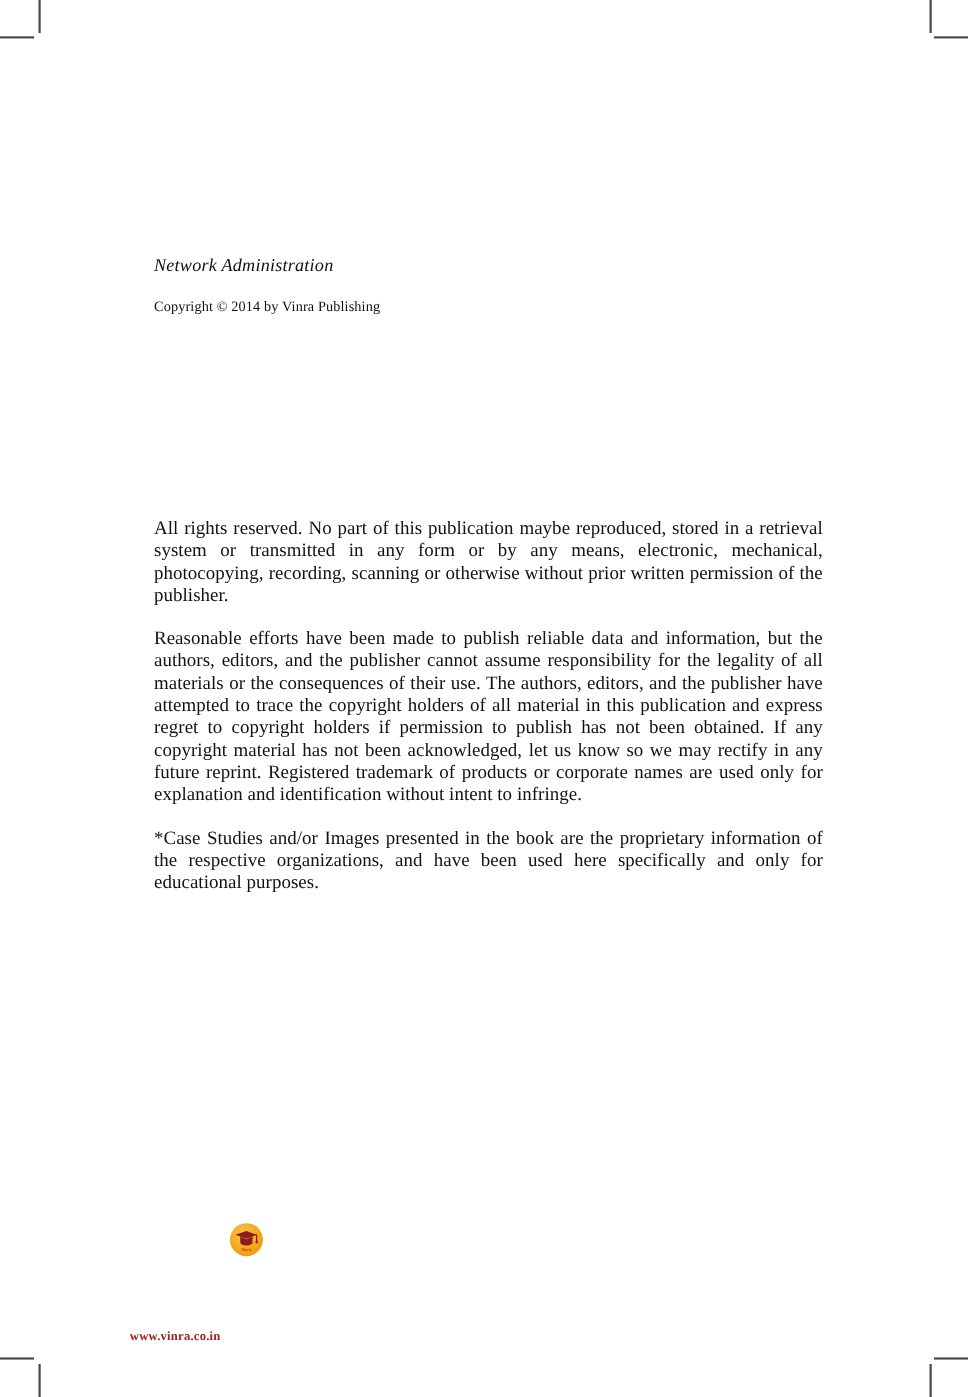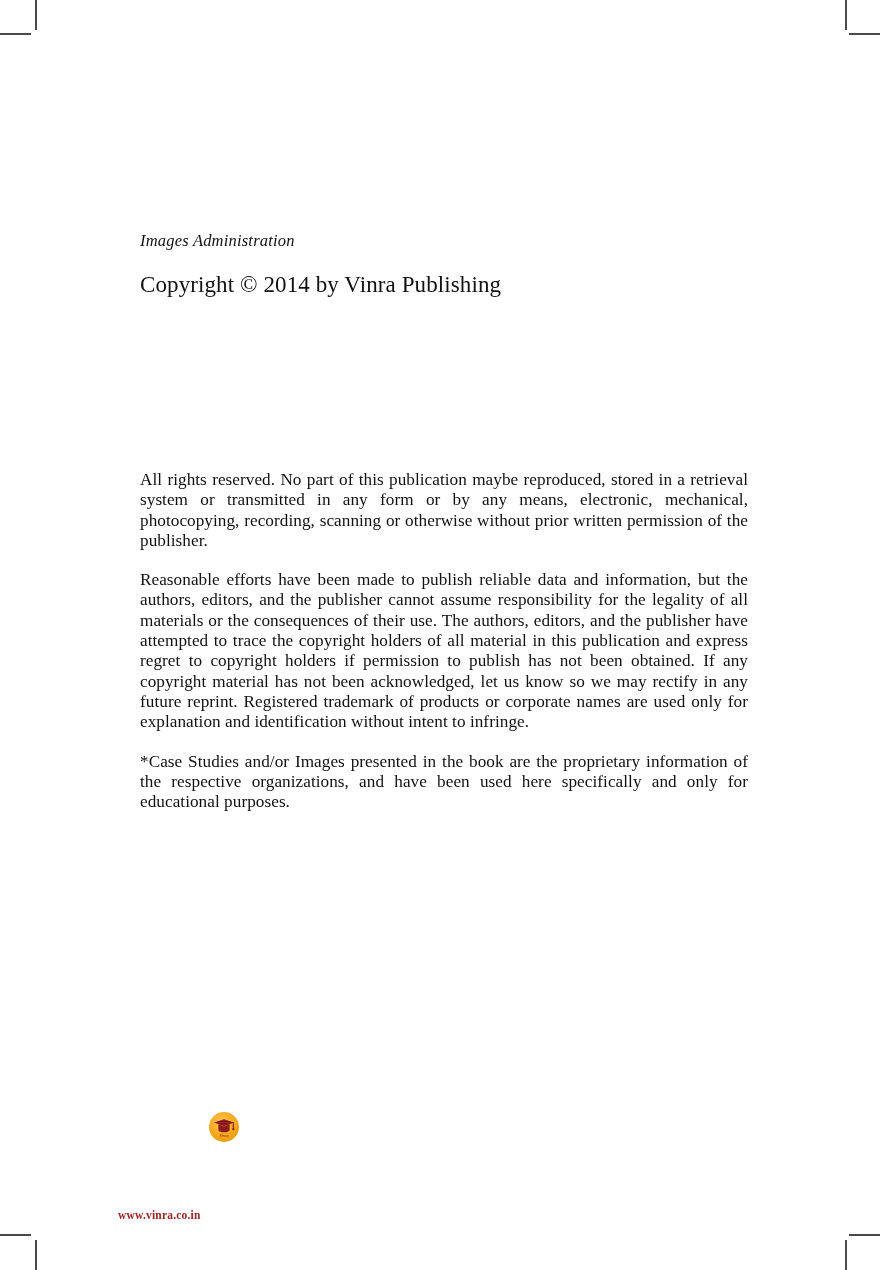--- a/index.html
+++ b/index.html
@@ -42,21 +42,21 @@
     width: 610px;
   }
   .book-title {
     font-style: italic;
     font-size: 16.5px;
     line-height: 1.25;
     letter-spacing: 0.2px;
     margin: 0;
   }
   .copyright-line {
-    font-size: 23px;
+    font-size: 13px;
     line-height: 1.25;
     margin: 0;
     padding-top: 19px;
     letter-spacing: 0.1px;
   }
 
   
   .body-block {
     position: absolute;
     left: 140px;
@@ -102,21 +102,21 @@
   <div class="crop crop-v crop-tl-v"></div>
   <div class="crop crop-h crop-tl-h"></div>
   <div class="crop crop-v crop-tr-v"></div>
   <div class="crop crop-h crop-tr-h"></div>
   <div class="crop crop-v crop-bl-v"></div>
   <div class="crop crop-h crop-bl-h"></div>
   <div class="crop crop-v crop-br-v"></div>
   <div class="crop crop-h crop-br-h"></div>
 
   <div class="title-block">
-    <p class="book-title">Images Administration</p>
+    <p class="book-title">Network Administration</p>
     <p class="copyright-line">Copyright © 2014 by Vinra Publishing</p>
   </div>
 
   <div class="body-block">
     <p class="body-para">All rights reserved. No part of this publication maybe reproduced, stored in a retrieval system or transmitted in any form or by any means, electronic, mechanical, photocopying, recording, scanning or otherwise without prior written permission of the publisher.</p>
     <p class="body-para">Reasonable efforts have been made to publish reliable data and information, but the authors, editors, and the publisher cannot assume responsibility for the legality of all materials or the consequences of their use. The authors, editors, and the publisher have attempted to trace the copyright holders of all material in this publication and express regret to copyright holders if permission to publish has not been obtained. If any copyright material has not been acknowledged, let us know so we may rectify in any future reprint. Registered trademark of products or corporate names are used only for explanation and identification without intent to infringe.</p>
     <p class="body-para">*Case Studies and/or Images presented in the book are the proprietary information of the respective organizations, and have been used here specifically and only for educational purposes.</p>
   </div>
 
   <div class="logo">

